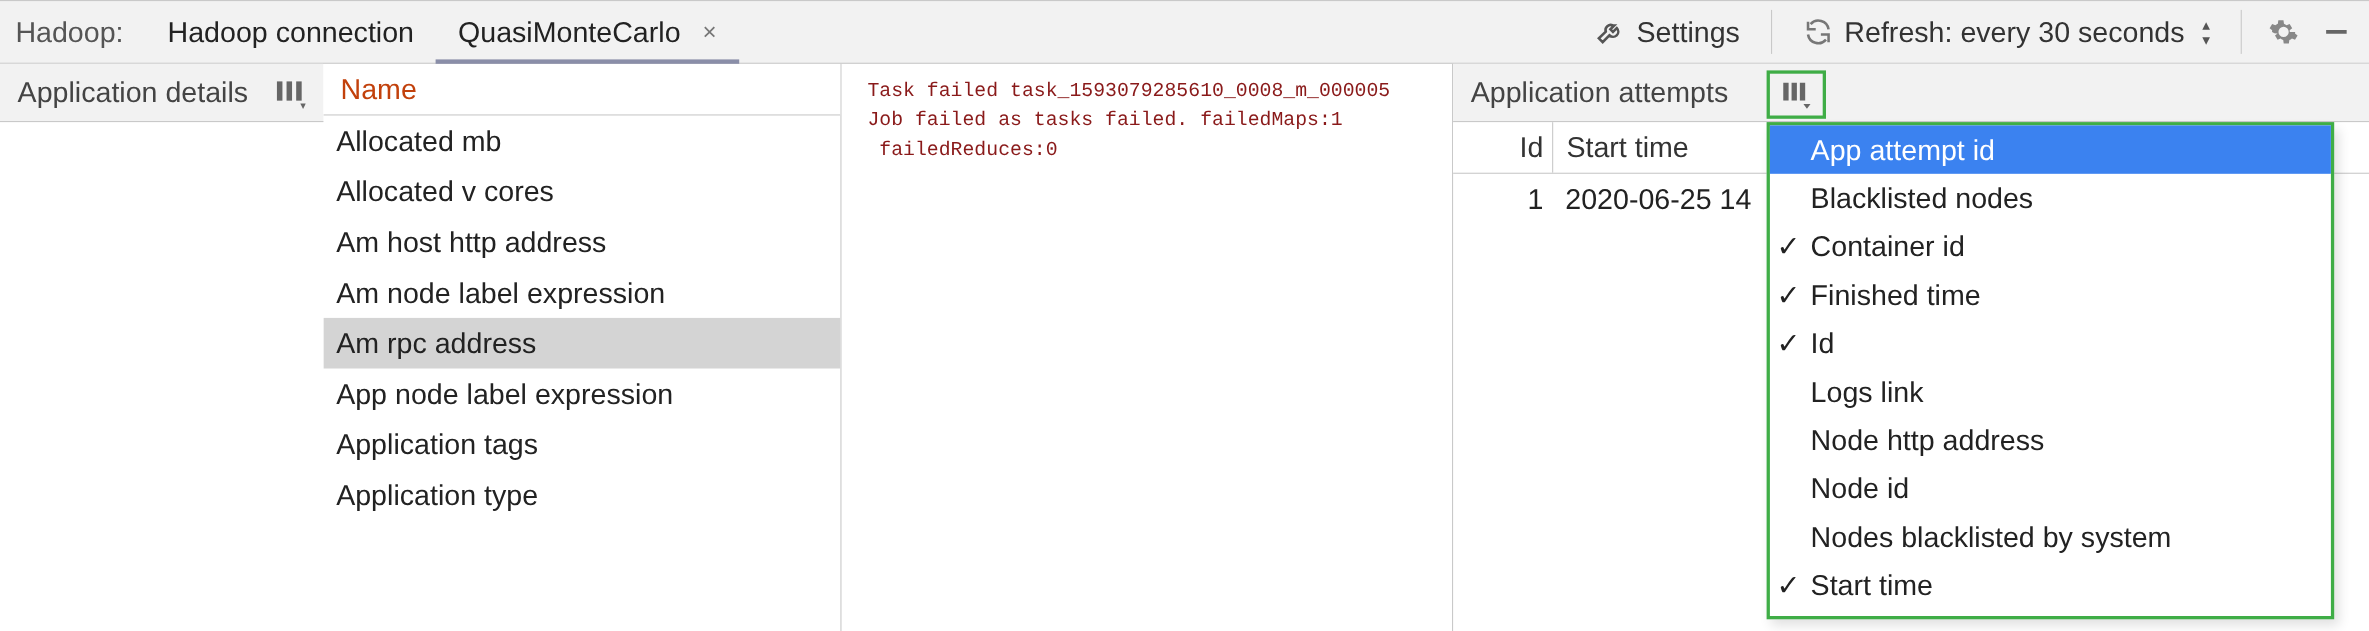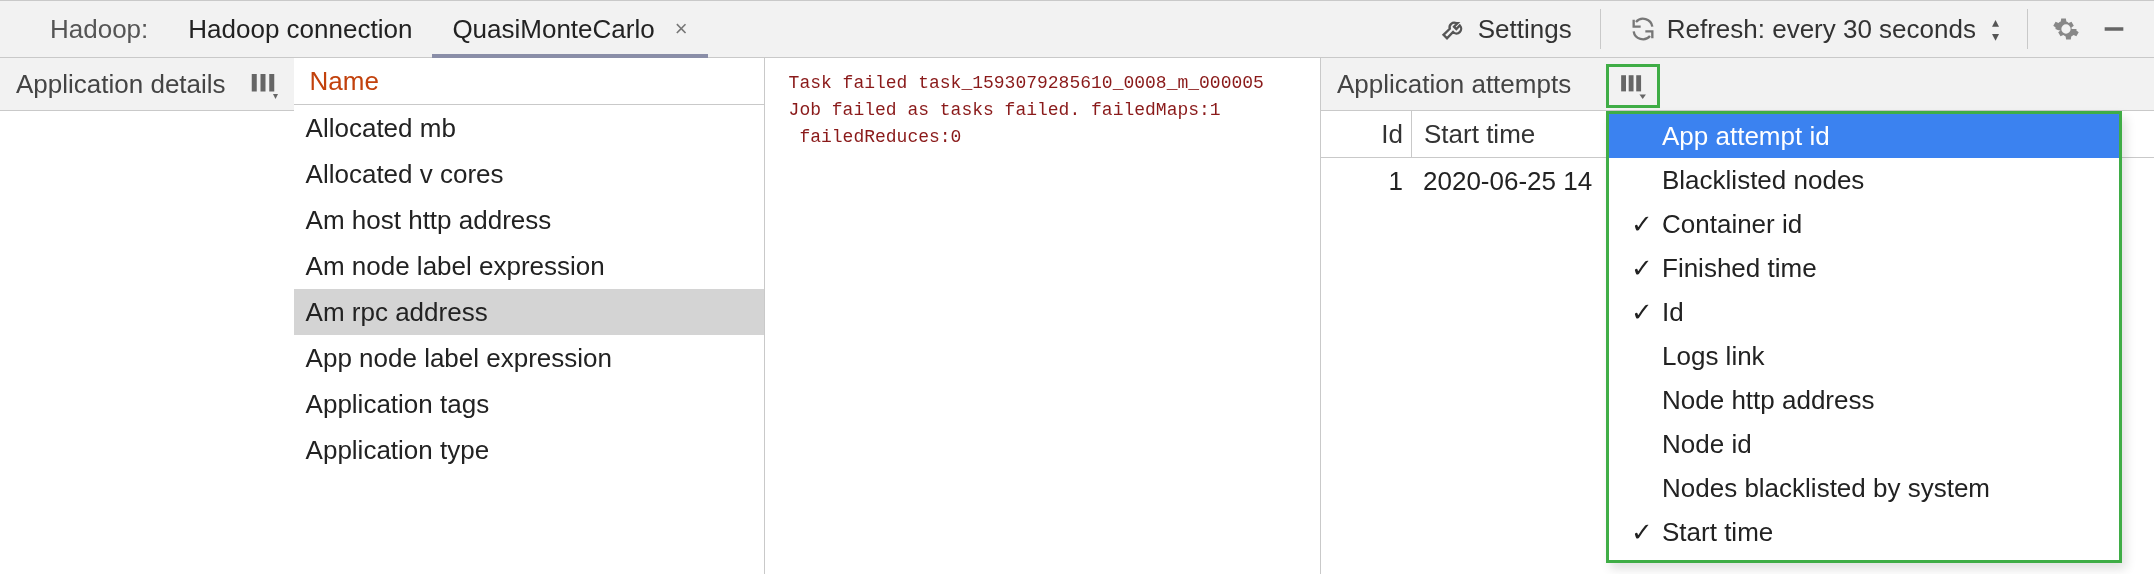--- a/index.html
+++ b/index.html
@@ -42,21 +42,20 @@
     align-items:stretch;
     flex:0 0 auto;
   }
 
   .tab-label-prefix{
     padding:0 20px 0 14px;
     display:flex;
     align-items:center;
     color:#555;
     font-weight:400;
-    margin-left:36px;
   }
   .tab{
     padding:0 20px;
     display:flex;
     align-items:center;
     gap:12px;
     position:relative;
     cursor:default;
   }
   .tab.active::after{
@@ -75,21 +74,21 @@
   }
 
   .topbar-spacer{
     flex:1 1 auto;
   }
 
   .top-actions{
     display:flex;
     align-items:center;
     gap:8px;
-    padding-right:20px;
+    padding-right:10px;
   }
 
   .vsep{
     width:1px;
     align-self:stretch;
     margin:8px 10px;
     background:var(--panel-border);
   }
 
   .action-btn{
@@ -241,21 +240,21 @@
     background:var(--dropdown-bg);
     border:3px solid var(--dropdown-border);
     box-shadow:4px 6px 10px rgba(0,0,0,0.12);
     z-index:50;
     padding-bottom:6px;
   }
   .dropdown .opt{
     height:44px;
     display:flex;
     align-items:center;
-    padding:0 22px 0 19px;
+    padding:0 22px 0 3px;
     gap:6px;
     color:#222;
   }
   .dropdown .opt .chk{
     width:28px;
     flex:0 0 28px;
     text-align:center;
     font-size:26px;
   }
   .dropdown .opt.selected{

